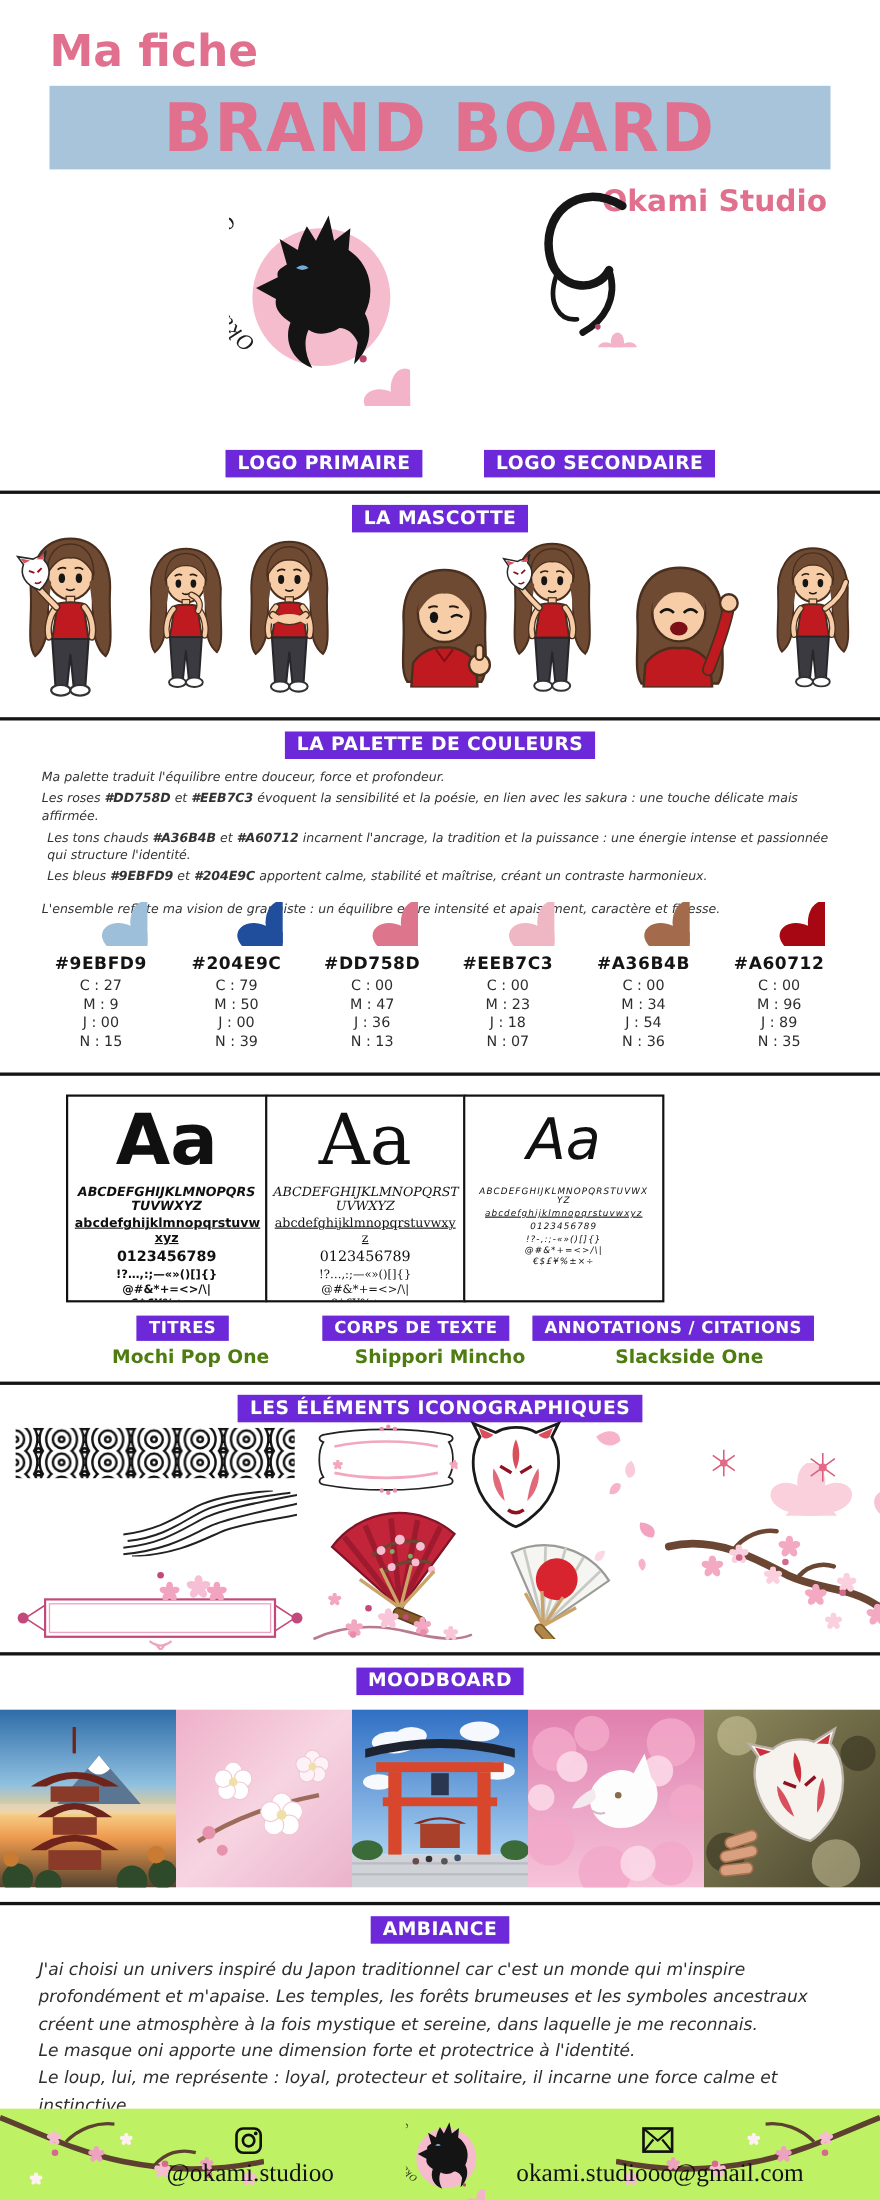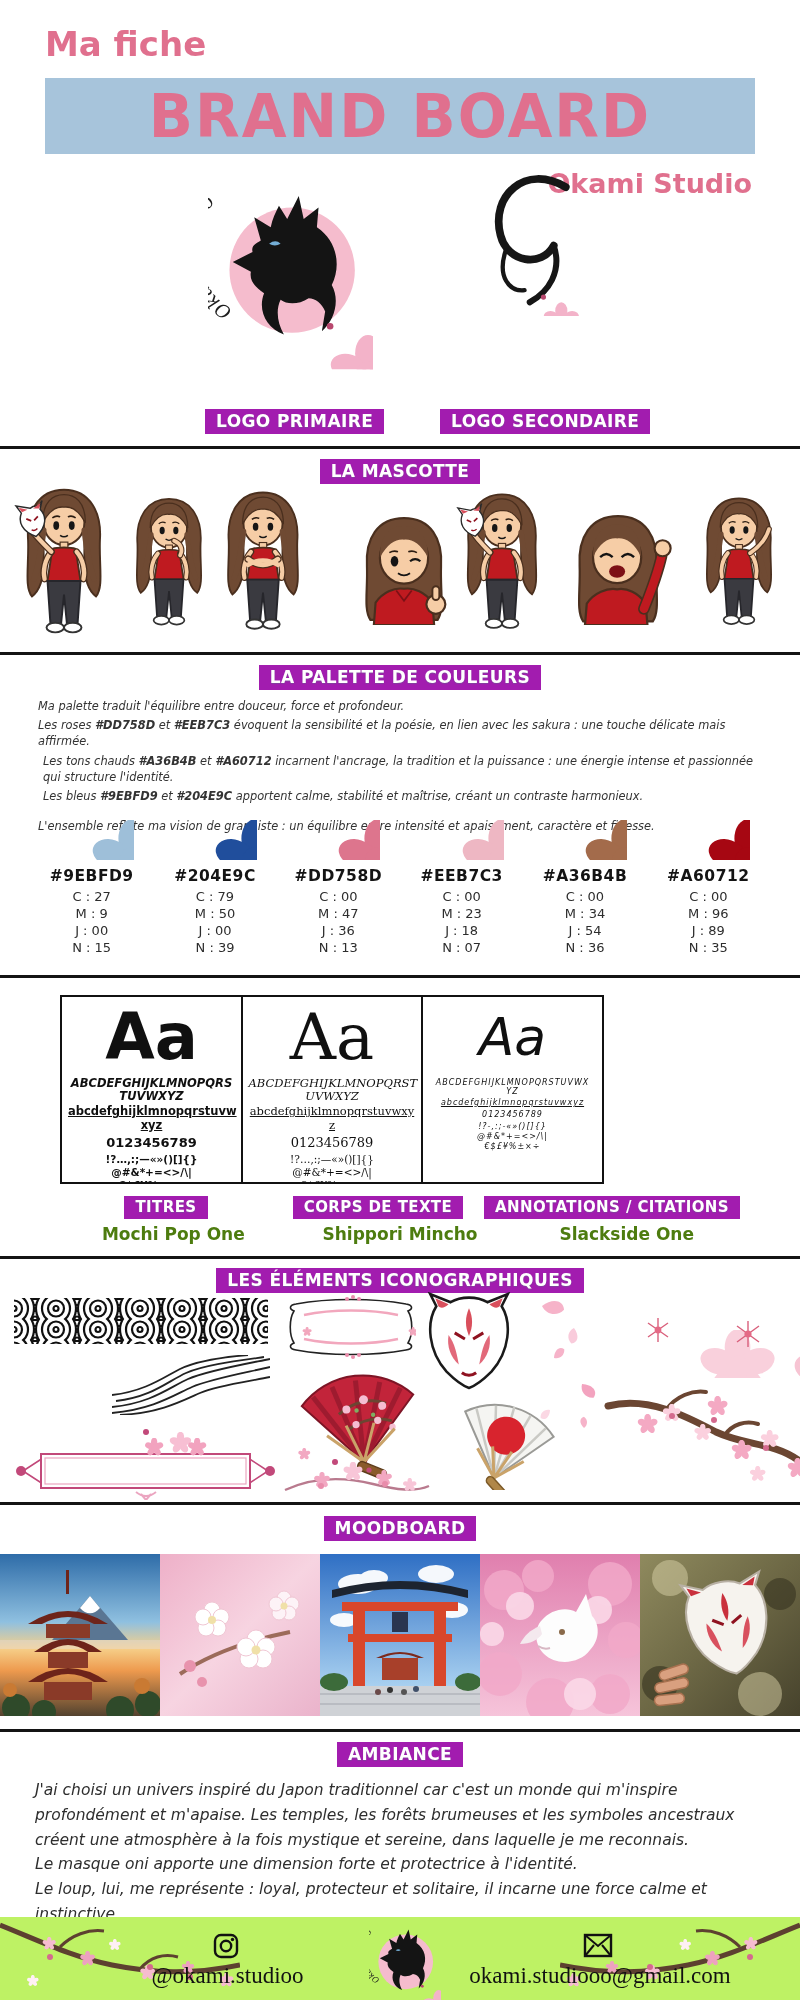--- a/index.html
+++ b/index.html
@@ -1,24 +1,24 @@
 <!DOCTYPE html>
 <html><head>
 <meta charset="utf-8">
 <style>
   html,body{margin:0;padding:0;background:#fff;}
   .page{position:relative;width:800px;height:2000px;background:#fff;overflow:hidden;
         font-family:"DejaVu Sans",sans-serif;color:#2b2b2b;}
   .abs{position:absolute;}
   .hr{position:absolute;left:0;width:800px;height:3px;background:#141414;}
-  .badge{display:inline-block;background:#a21caf;color:#fff;font-weight:700;
+  .badge{display:inline-block;background:#6d28d9;color:#fff;font-weight:700;
          font-size:17px;letter-spacing:.4px;padding:2px 11px 3px;
          text-shadow:0 1px 1px rgba(90,110,135,.45);white-space:nowrap;}
   .badge-row{position:absolute;left:0;width:800px;text-align:center;}
-  .pretitle{font-size:34px;font-weight:700;color:#e0708e;}
+  .pretitle{font-size:40px;font-weight:700;color:#e0708e;}
   .banner{position:absolute;left:45px;width:710px;height:76px;background:#a7c4db;
           display:flex;align-items:center;justify-content:center;}
   .banner .t{font-size:58px;font-weight:700;color:#e0708e;letter-spacing:2px;transform:scaleY(1.05);}
   .brandname{font-size:27px;font-weight:700;color:#e0708e;}
   .pal-intro{font-size:11.4px;font-style:italic;color:#333;line-height:1.42;}
   .pal-intro p{margin:0 0 3px;}
   .pal-intro b{font-style:italic;}
   .swatches{position:absolute;top:780px;left:30px;width:740px;display:flex;}
   .sw{flex:1;text-align:center;}
   .sw .hex{font-weight:700;font-size:15.5px;letter-spacing:.5px;color:#141414;margin-top:7px;}

